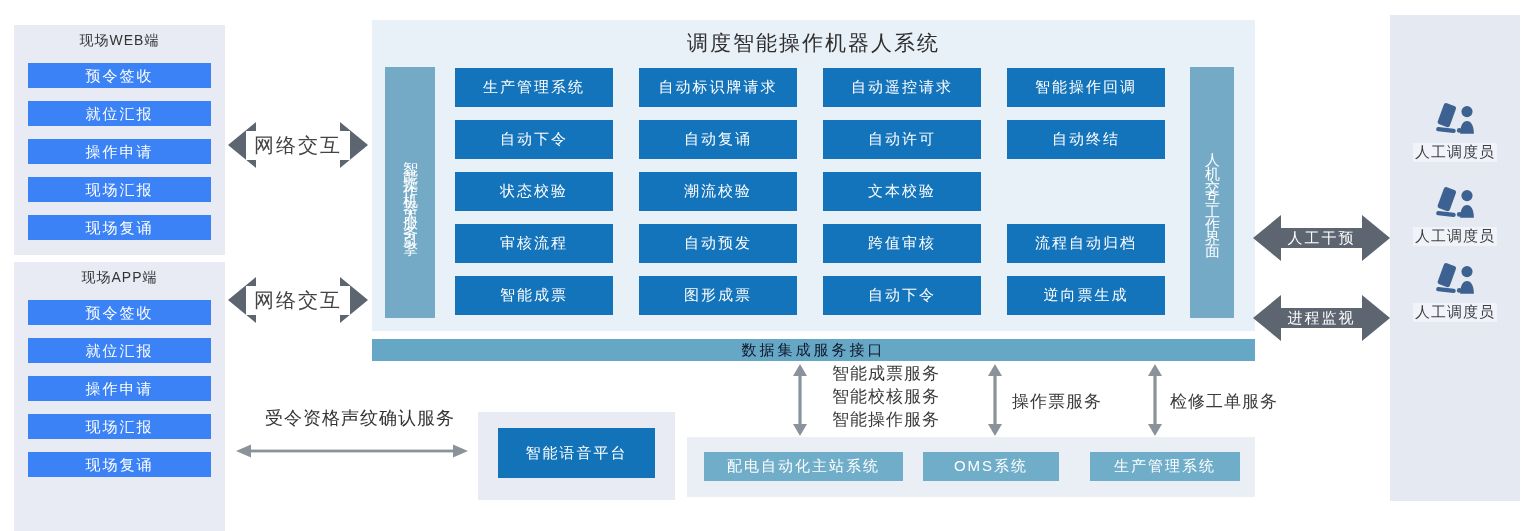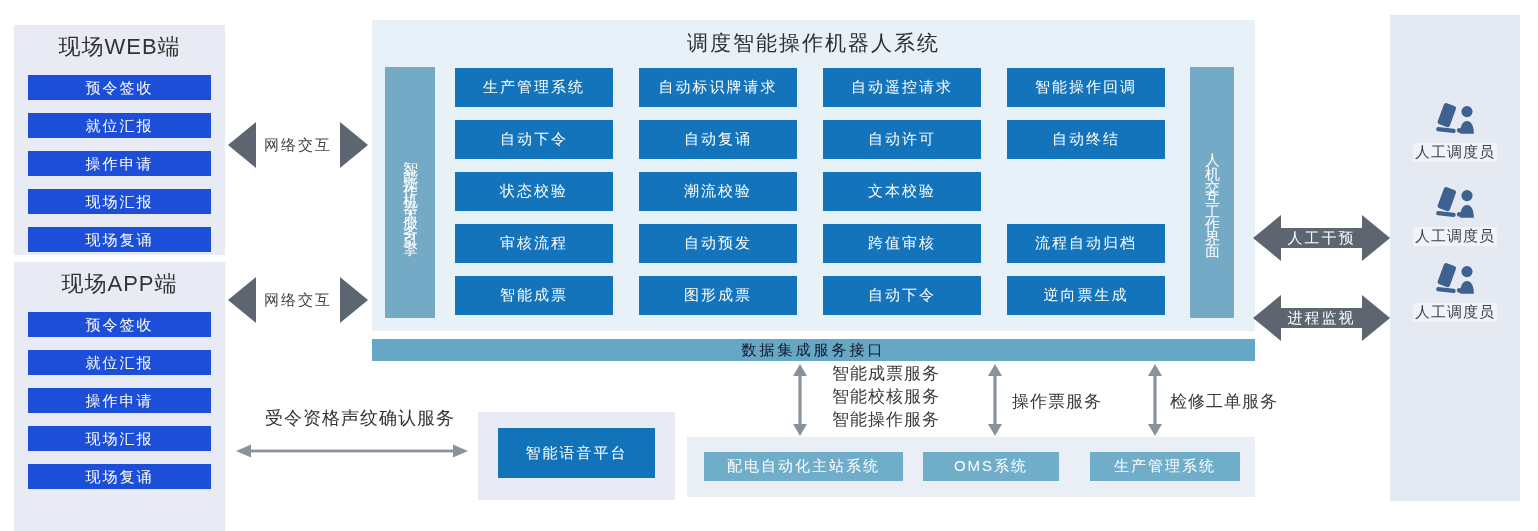--- a/index.html
+++ b/index.html
@@ -2,29 +2,29 @@
 <html><head>
 <meta charset="utf-8">
 <style>
   html,body{margin:0;padding:0;background:#fff;}
   .canvas{position:relative;width:1538px;height:531px;background:#fff;overflow:hidden;
           font-family:"Liberation Sans","DejaVu Sans",sans-serif;}
   .abs{position:absolute;}
 
   
   .side-panel{position:absolute;left:14px;width:211px;background:#e8ebf4;}
-  .side-panel .p-title{text-align:center;padding-top:7px;font-size:22px;color:#333;letter-spacing:1px;}
-  .slate-btn{width:183px;height:25px;line-height:25px;margin:13px auto 0;background:#1d4ed8;
+  .side-panel .p-title{text-align:center;padding-top:7px;font-size:14px;color:#333;letter-spacing:1px;}
+  .slate-btn{width:183px;height:25px;line-height:25px;margin:13px auto 0;background:#3b82f6;
              color:#fff;font-size:15px;text-align:center;letter-spacing:2px;}
   .slate-btn:first-of-type{margin-top:9px;}
 
   
   .h-arrow{position:absolute;display:flex;align-items:center;justify-content:center;}
   .h-arrow svg{position:absolute;inset:0;width:100%;height:100%;}
-  .arrow-chip{position:relative;background:#fff;color:#444;font-size:15px;padding:1px 8px;letter-spacing:2px;}
+  .arrow-chip{position:relative;background:#fff;color:#444;font-size:20px;padding:1px 8px;letter-spacing:2px;}
   .arrow-text{position:relative;color:#fff;font-size:15px;letter-spacing:2px;}
   .v-arrow{position:absolute;width:16px;height:72px;}
 
   
   .main-panel{position:absolute;left:372px;top:20px;width:883px;height:311px;background:#e8f1f8;}
   .main-title{position:absolute;top:9px;left:0;width:100%;text-align:center;font-size:21px;color:#2e2e2e;letter-spacing:2px;}
   .v-bar{position:absolute;top:47px;height:251px;background:#74aac6;display:flex;align-items:center;justify-content:center;}
   .v-bar span{writing-mode:vertical-rl;text-orientation:upright;color:#fff;font-size:15px;}
   .engine-bar{left:13px;width:50px;}
   .engine-bar span{letter-spacing:8px;}

